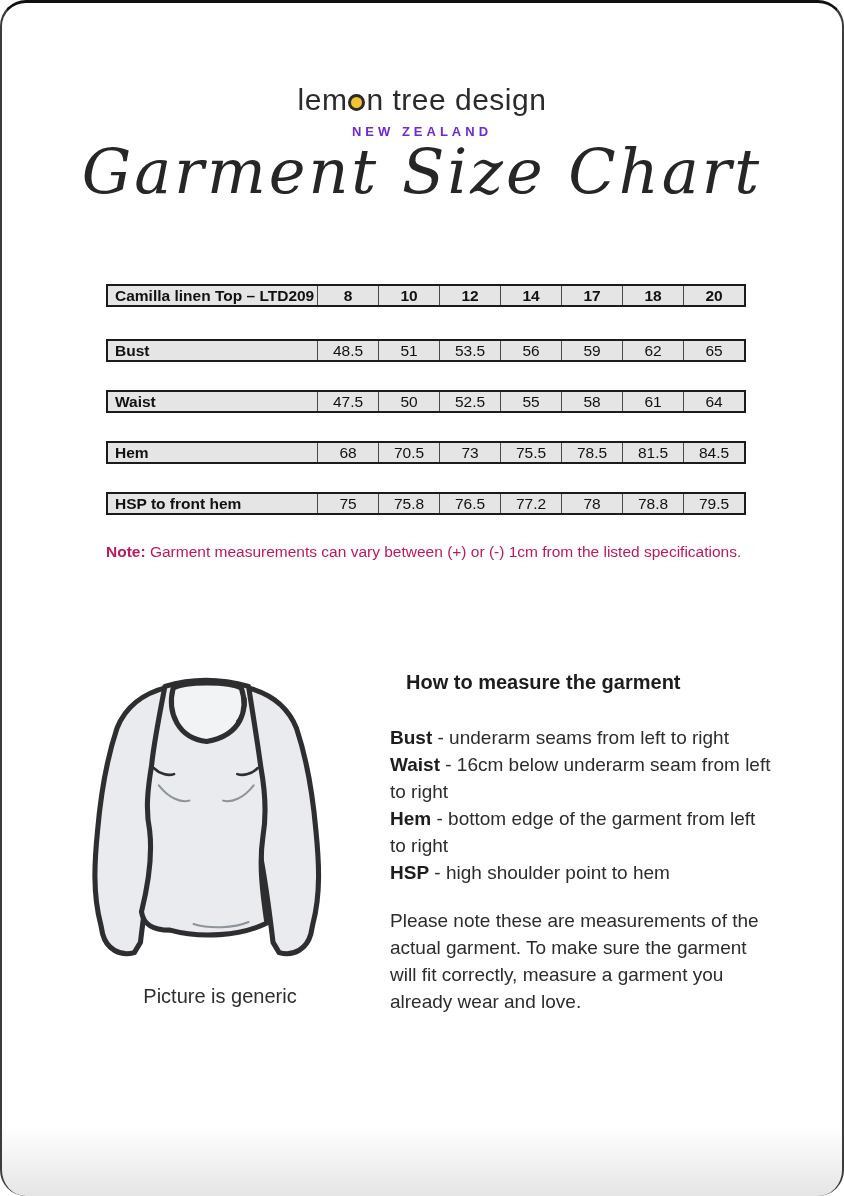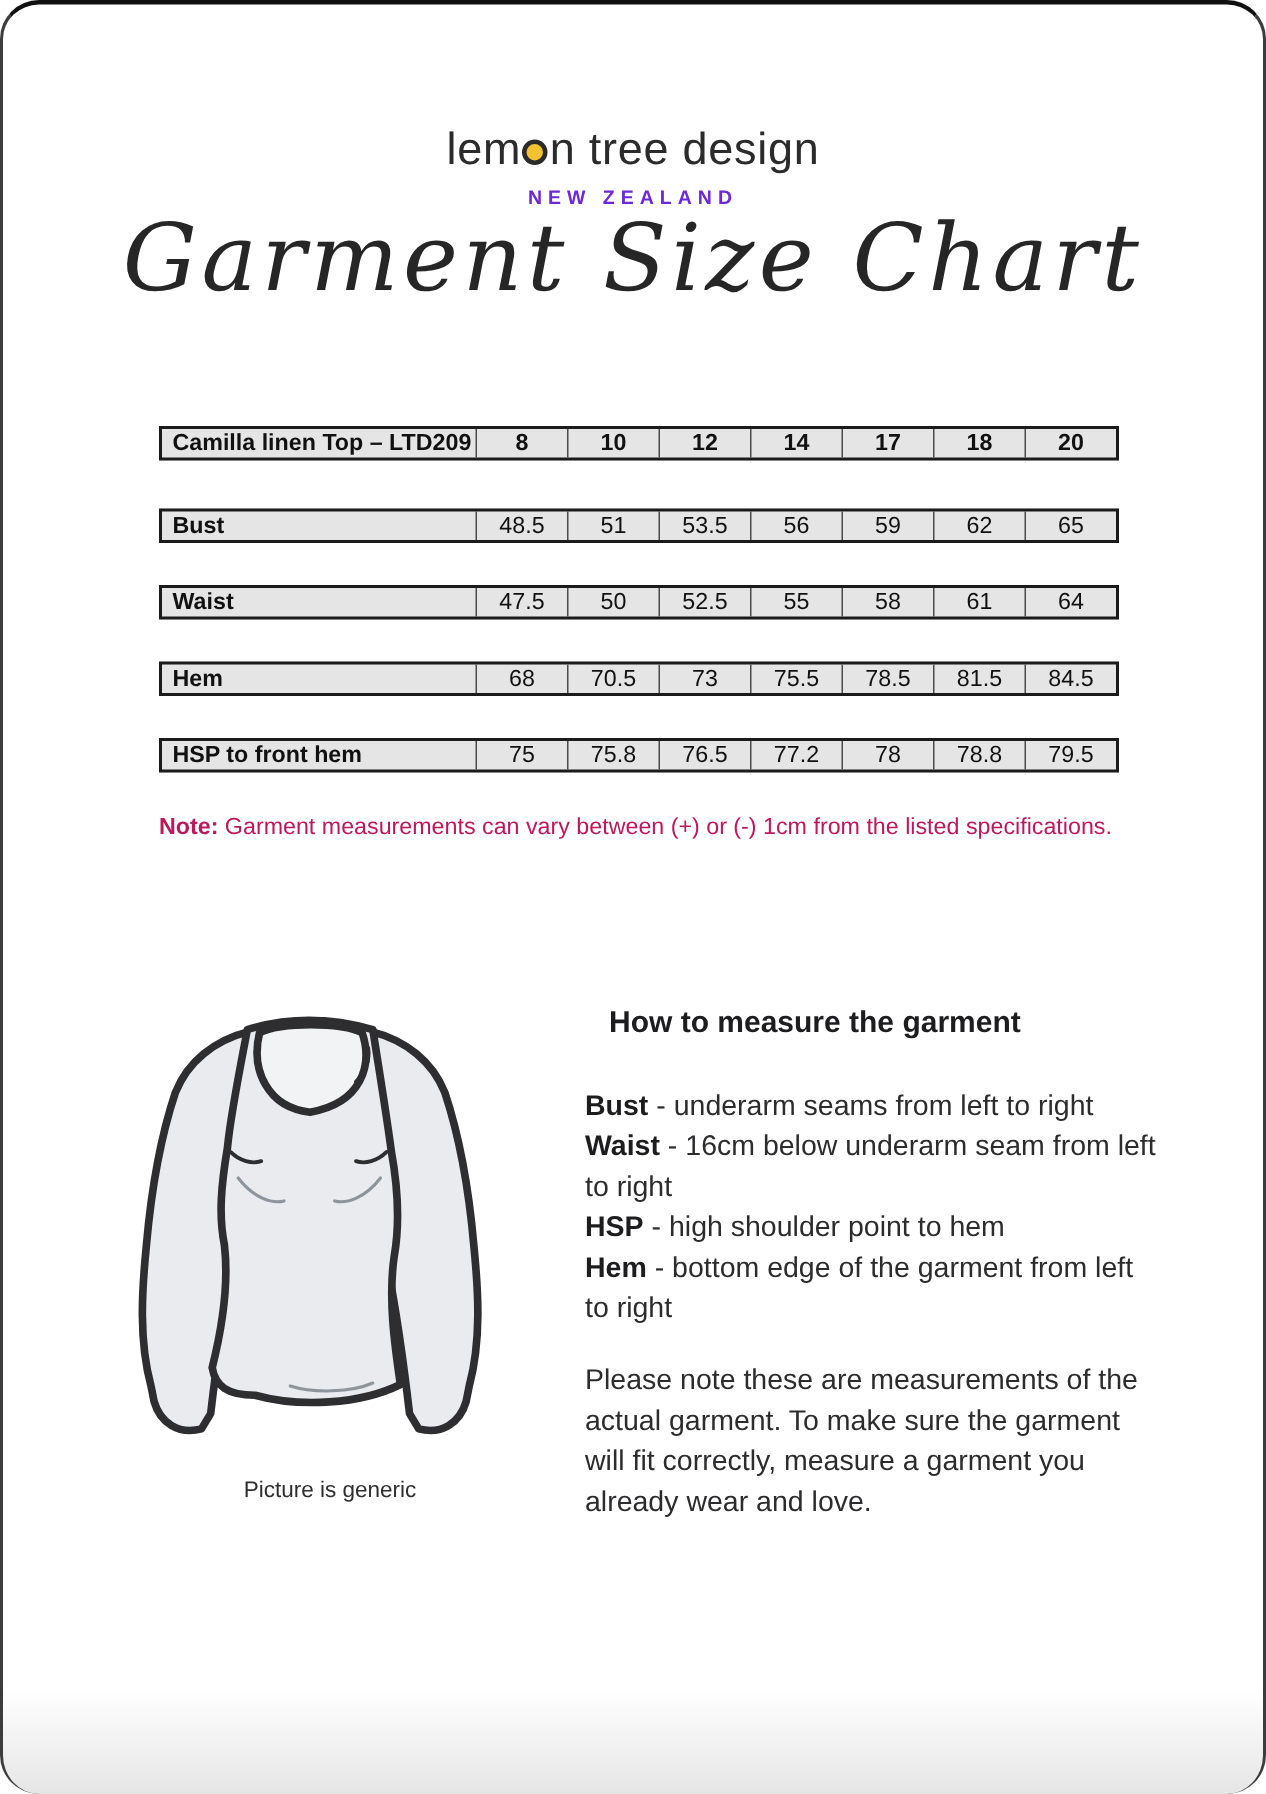--- a/index.html
+++ b/index.html
@@ -67,21 +67,21 @@
   }
   .strip.header-strip .cell { font-weight:bold; }
 
   
   .note { position:absolute; left:104px; top:540px; width:670px; font-size:15.5px; color:#be185d; }
   .note .note-label { font-weight:bold; }
 
   
   .figure { position:absolute; left:82px; top:664px; width:272px; text-align:center; }
   .figure svg { width:272px; height:306px; display:block; }
-  .figure-caption { margin-top:12px; font-size:15px; color:#2e2e30; }
+  .figure-caption { margin-top:12px; font-size:20px; color:#2e2e30; }
 
   .guide { position:absolute; left:388px; top:668px; width:382px; color:#2c2c2e; }
   .guide-heading { font-size:20px; font-weight:bold; color:#1d1d1f; margin-bottom:30px;margin-left:16px; }
   .definitions { font-size:19px; line-height:27px; }
   .definitions .term { font-weight:bold; color:#1d1d1f; }
   .guide-paragraph { margin-top:21px; font-size:19px; line-height:27px; }
 </style>
 </head>
 <body>
 
@@ -207,19 +207,19 @@
       </g>
     </svg>
     <div class="figure-caption">Picture is generic</div>
   </div>
 
   <div class="guide">
     <div class="guide-heading">How to measure the garment</div>
     <div class="definitions" id="definitions">
         <div><span class="term">Bust</span> - underarm seams from left to right</div>
         <div><span class="term">Waist</span> - 16cm below underarm seam from left to right</div>
+        <div><span class="term">Hem</span> - bottom edge of the garment from left to right</div>
         <div><span class="term">HSP</span> - high shoulder point to hem</div>
-        <div><span class="term">Hem</span> - bottom edge of the garment from left to right</div>
       </div>
     <p class="guide-paragraph">Please note these are measurements of the actual garment. To make sure the garment will fit correctly, measure a garment you already wear and love.</p>
   </div>
 
 </div>
 
 </body></html>

